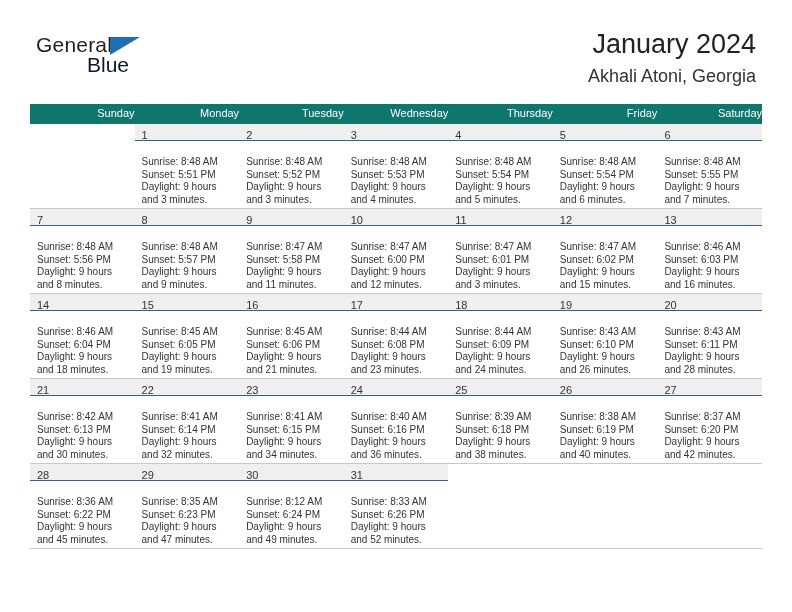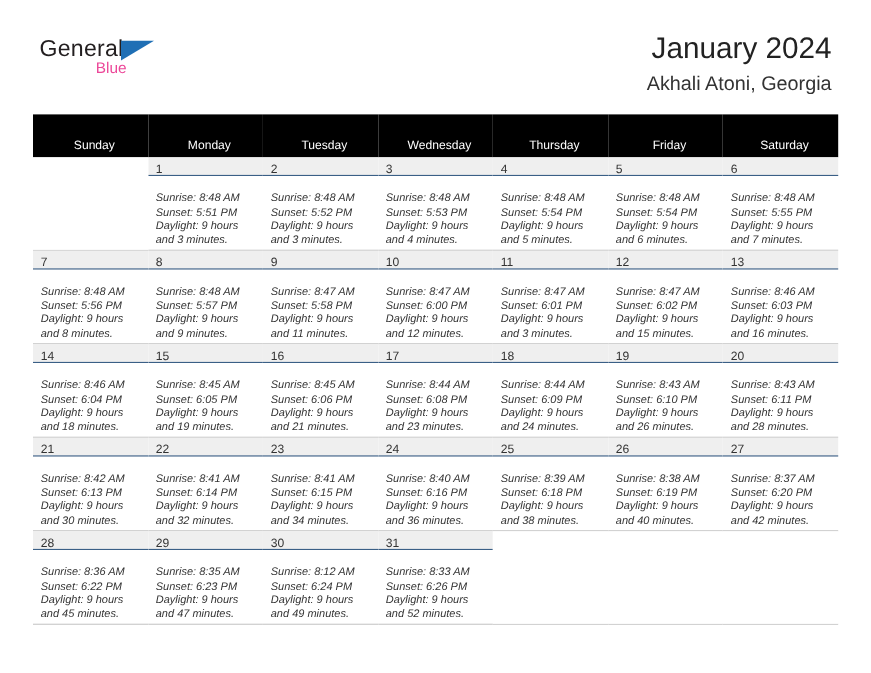--- a/index.html
+++ b/index.html
@@ -51,22 +51,22 @@
     top: 4px;
     width: 0;
     height: 0;
     border-left: 30px solid #1f6fb5;
     border-bottom: 18px solid transparent;
   }
   .logo-blue {
     position: absolute;
     left: 51px;
     top: 20px;
-    font-size: 14px;
-    color: #ec4899;
+    font-size: 21px;
+    color: #0f172a;
     font-family: "Liberation Sans", sans-serif;
   }
   .title-wrap {
     position: absolute;
     right: 36px;
     top: 28px;
     text-align: right;
   }
   .cal-title {
     font-size: 27px;
@@ -85,26 +85,26 @@
   
   .calendar {
     position: absolute;
     left: 30px;
     top: 104px;
     width: 732px;
     border-collapse: collapse;
     table-layout: fixed;
   }
   .calendar th {
-    background: #000000;
+    background: #0f766e;
     color: #ffffff;
     font-size: 11px;
     font-weight: normal;
-    text-align: center;
-    padding: 22px 0 5px 7px;
+    text-align: right;
+    padding: 3px 0 5px 7px;
     height: 12px;
     border: none;
   }
   .calendar td {
     vertical-align: top;
     padding: 0;
     border: none;
     width: 104.57px;
     height: 74px;
   }
@@ -122,21 +122,20 @@
     box-sizing: border-box;
     padding: 1px 0 0 7px;
   }
   .daynum {
     font-size: 11px;
     color: #333333;
     line-height: 14px;
   }
   .cell-body {
     padding: 15px 6px 0 7px;
-    font-style: italic;
   }
   .cell-body div {
     font-size: 10px;
     line-height: 12.6px;
     color: #333333;
     white-space: nowrap;
   }
   tr.week > td {
     border-bottom: 1px solid #c8c8c8;
   }

